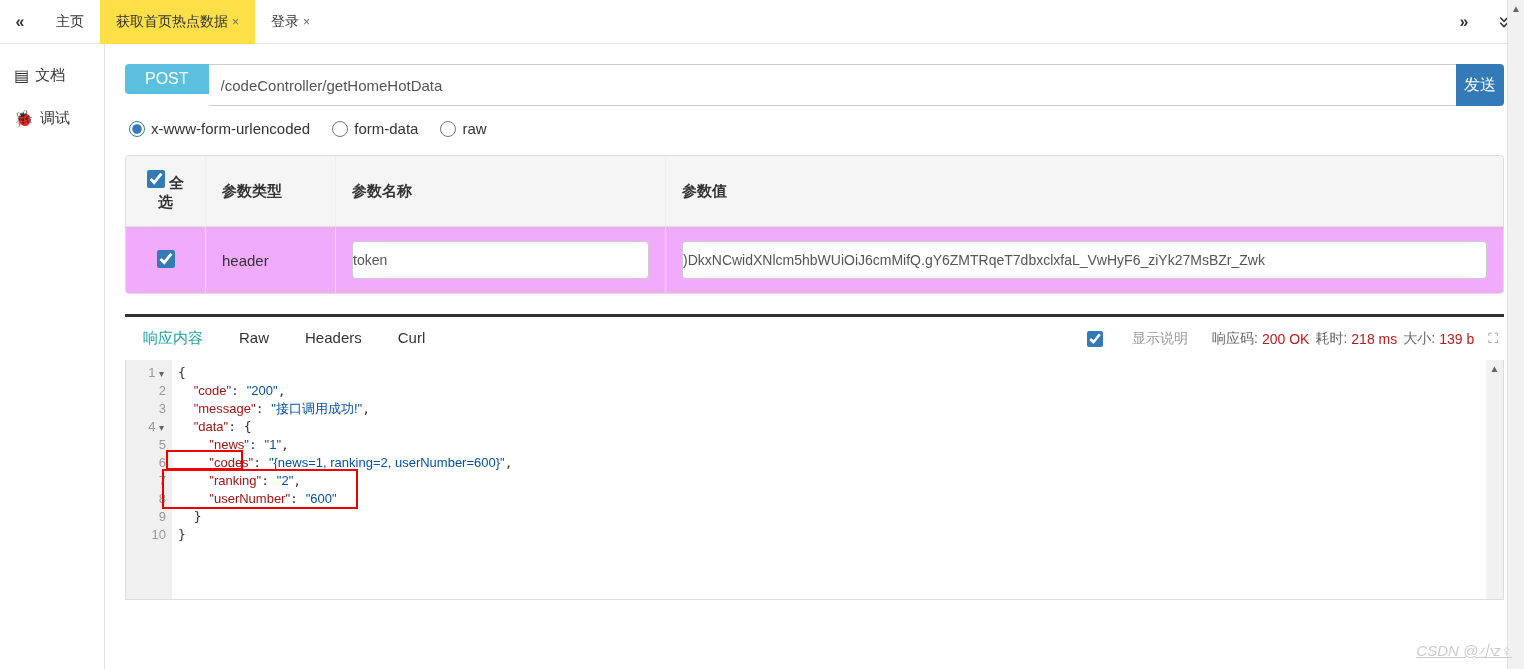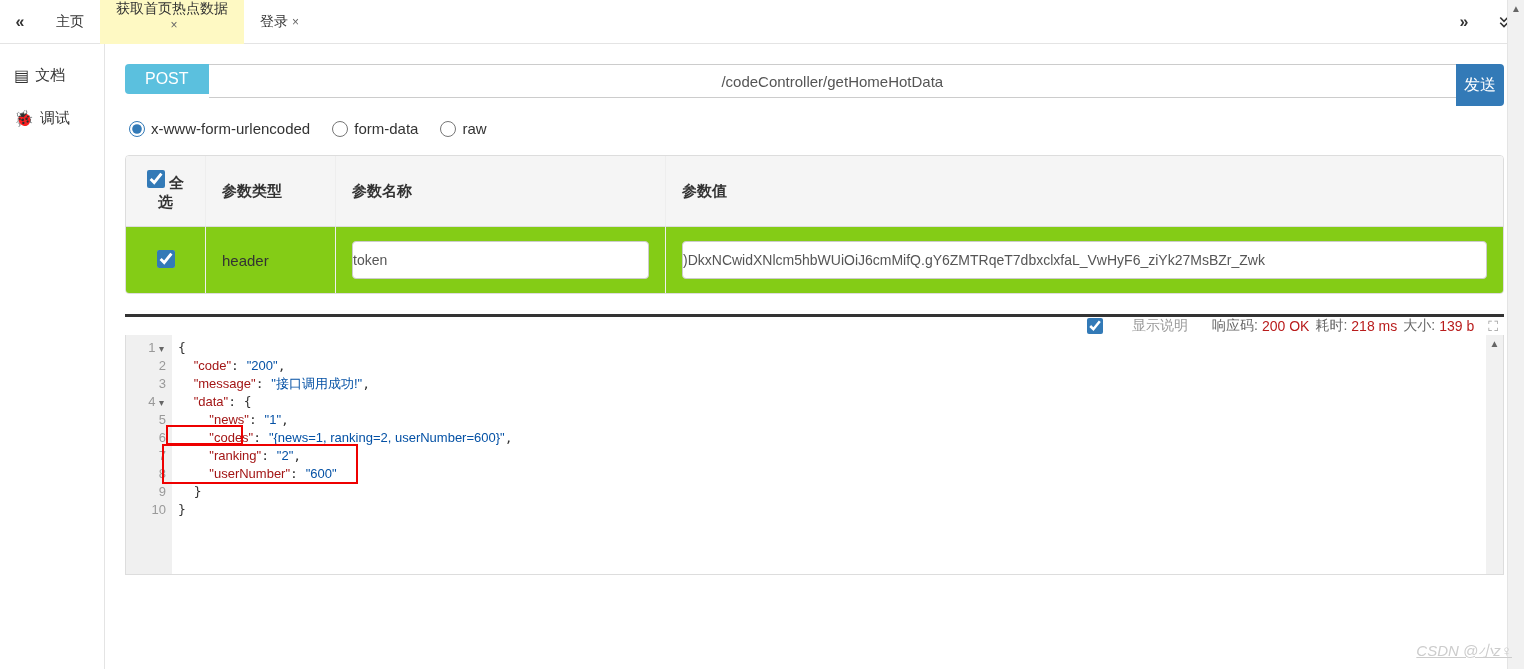--- a/index.html
+++ b/index.html
@@ -2,47 +2,47 @@
 <html><head>
 <meta charset="utf-8">
 <style>
 * { box-sizing: border-box; margin: 0; padding: 0; font-family: "Microsoft YaHei", Arial, sans-serif; }
 body { background: #fff; font-size: 14px; color: #333; overflow: hidden; }
 
 .topbar { display: flex; align-items: center; border-bottom: 1px solid #e4e4e4; height: 44px; }
 .topbar .nav-btn { width: 40px; height: 44px; display: flex; align-items: center; justify-content: center; font-size: 16px; font-weight: bold; cursor: pointer; }
 .topbar .tabs { display: flex; height: 44px; flex: 1; }
 .topbar .tab { padding: 0 16px; height: 44px; display: flex; align-items: center; cursor: pointer; position: relative; color: #333; }
-.topbar .tab.active { background: #fef9c3; flex-direction: column; }
+.topbar .tab.active { background: #fde047; }
 .topbar .tab .close { margin-left: 4px; font-size: 12px; color: #666; }
 .topbar .right-btns { display: flex; }
 .topbar .right-btns .nav-btn svg { width: 18px; height: 18px; }
 
 .main { display: flex; height: calc(100vh - 44px); }
 .sidebar { width: 105px; border-right: 1px solid #e4e4e4; padding-top: 10px; }
 .sidebar-item { display: flex; align-items: center; padding: 12px 14px; cursor: pointer; color: #333; font-size: 15px; }
 .sidebar-item .icon { margin-right: 6px; font-size: 16px; }
 
 .content { flex: 1; padding: 20px 20px 12px 20px; overflow: auto; position: relative; }
 .scrollbar { position: absolute; right: 0; top: 0; bottom: 0; width: 17px; background: #f1f1f1; border-left: 1px solid #e4e4e4; display: flex; flex-direction: column; align-items: center; }
 .scrollbar .arrow { font-size: 10px; color: #666; height: 17px; display: flex; align-items: center; justify-content: center; width: 100%; }
 
 .req-bar { display: flex; margin-bottom: 14px; }
 .method { background: #5bc0de; color: #fff; padding: 0 20px; height: 30px; display: flex; align-items: center; font-size: 16px; font-weight: 500; border-radius: 4px 0 0 4px; }
-.url-input { flex: 1; height: 34px; border: 1px solid #ccc; border-left: none; padding: 4px 12px; font-size: 15px; color: #555; outline: none; text-align: center; }
+.url-input { flex: 1; height: 42px; border: 1px solid #ccc; border-left: none; padding: 4px 12px; font-size: 15px; color: #555; outline: none; }
 .send-btn { background: #337ab7; color: #fff; border: none; padding: 0 8px; height: 42px; font-size: 16px; border-radius: 0 4px 4px 0; cursor: pointer; margin-left: -1px; }
 
 .body-type { display: flex; gap: 22px; margin-bottom: 18px; padding-left: 4px; }
 .body-type label { display: flex; align-items: center; cursor: pointer; font-size: 15px; color: #333; }
 .body-type input { margin-right: 6px; width: 16px; height: 16px; accent-color: #337ab7; }
 
 .params-table { width: 100%; border: 1px solid #ddd; border-collapse: separate; border-spacing: 0; border-radius: 4px; overflow: hidden; margin-bottom: 20px; }
 .params-table th, .params-table td { text-align: left; padding: 14px 16px; font-size: 15px; }
 .params-table th { background: #f5f5f5; font-weight: bold; border-bottom: 1px solid #ddd; }
-.params-table td { background: #84cc16; }
+.params-table td { background: #f0abfc; }
 .params-table th:not(:last-child), .params-table td:not(:last-child) { border-right: 1px solid #eee; }
 .params-table .check-col { width: 80px; text-align: center; }
 .params-table .type-col { width: 130px; }
 .params-table .name-col { width: 330px; }
 .params-table input[type=checkbox] { width: 18px; height: 18px; accent-color: #337ab7; }
 .params-table input[type=text] { width: 100%; height: 38px; border: 1px solid #ccc; border-radius: 4px; padding: 0 0; font-size: 14px; color: #555; outline: none; }
 
 .resp-tabs-wrap { border-top: 3px solid #333; margin-bottom: 0; display: flex; align-items: center; width: calc(100% - 0px); }
 .resp-tabs { display: flex; gap: 0; }
 .resp-tabs .rtab { padding: 12px 18px; cursor: pointer; font-size: 15px; color: #333; position: relative; }
@@ -145,20 +145,26 @@
         <tr>
           <td class="check-col"><input type="checkbox" checked="" style=""></td>
           <td class="type-col">header</td>
           <td class="name-col"><input type="text" value="token" style=""></td>
           <td><input type="text" value=")DkxNCwidXNlcm5hbWUiOiJ6cmMifQ.gY6ZMTRqeT7dbxclxfaL_VwHyF6_ziYk27MsBZr_Zwk" style=""></td>
         </tr>
       </tbody>
     </table>
 
     <div class="resp-tabs-wrap" style="position:relative;">
+      <div class="resp-tabs">
+        <div class="rtab active">响应内容</div>
+        <div class="rtab">Raw</div>
+        <div class="rtab">Headers</div>
+        <div class="rtab">Curl</div>
+      </div>
       <div class="resp-meta">
         <label class="showdesc">
             <input type="checkbox" checked="" style="">
             <span>显示说明</span>
           </label>
         <span class="metric-label">响应码:</span>
           <span class="metric-val">200 OK</span>
         <span class="metric-label">耗时:</span>
           <span class="metric-val">218 ms</span>
         <span class="metric-label">大小:</span>

